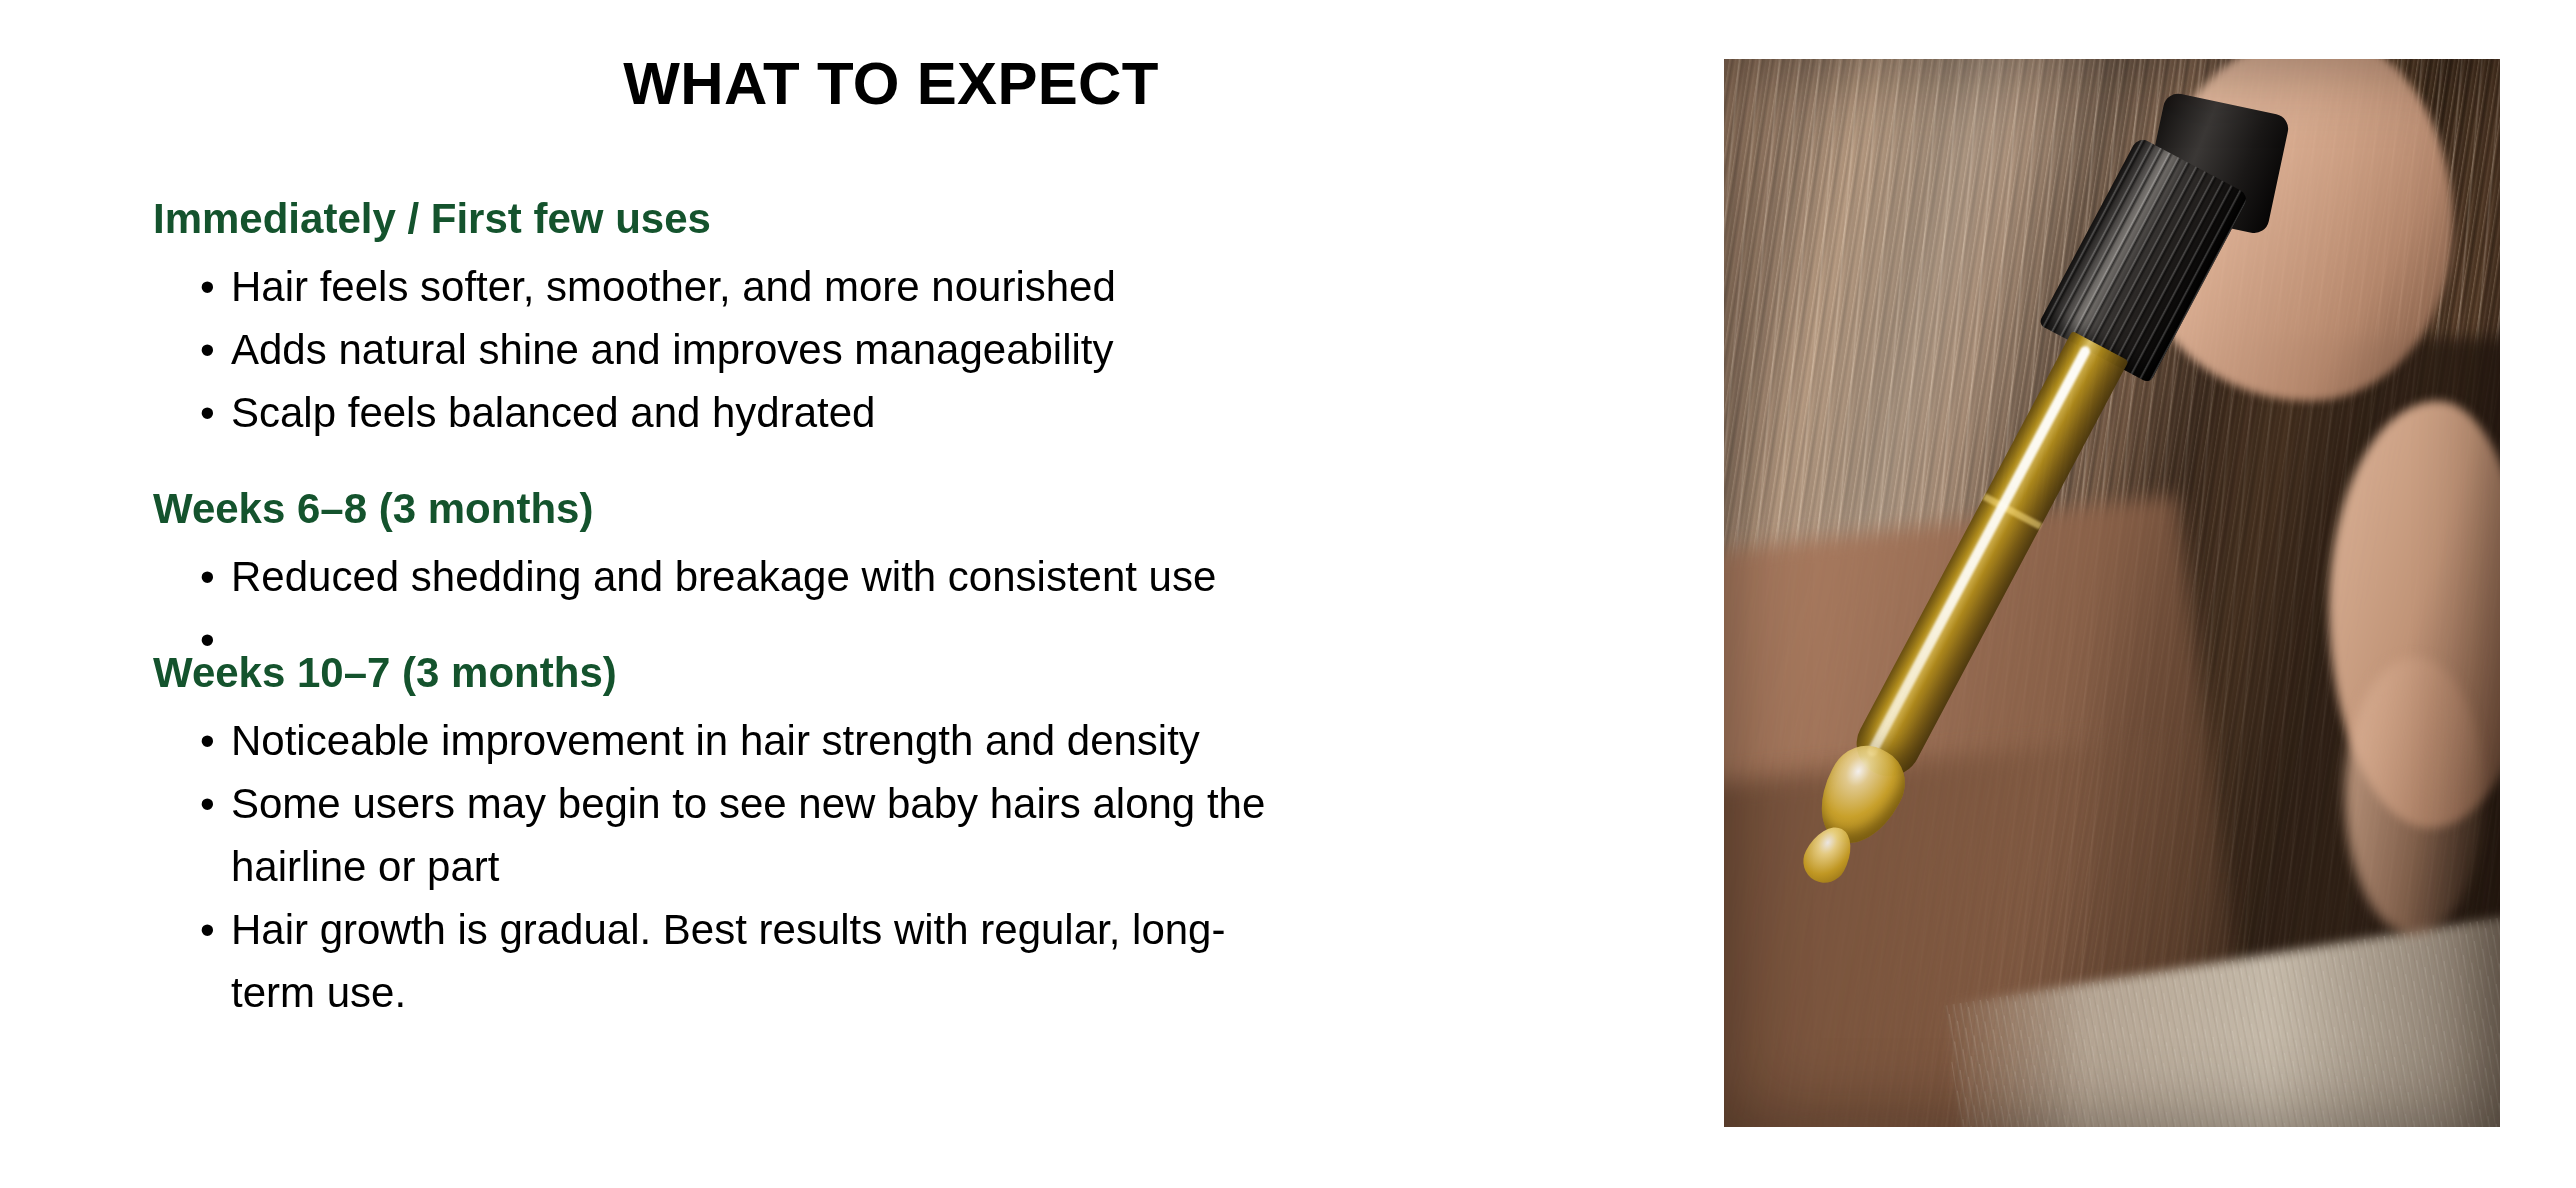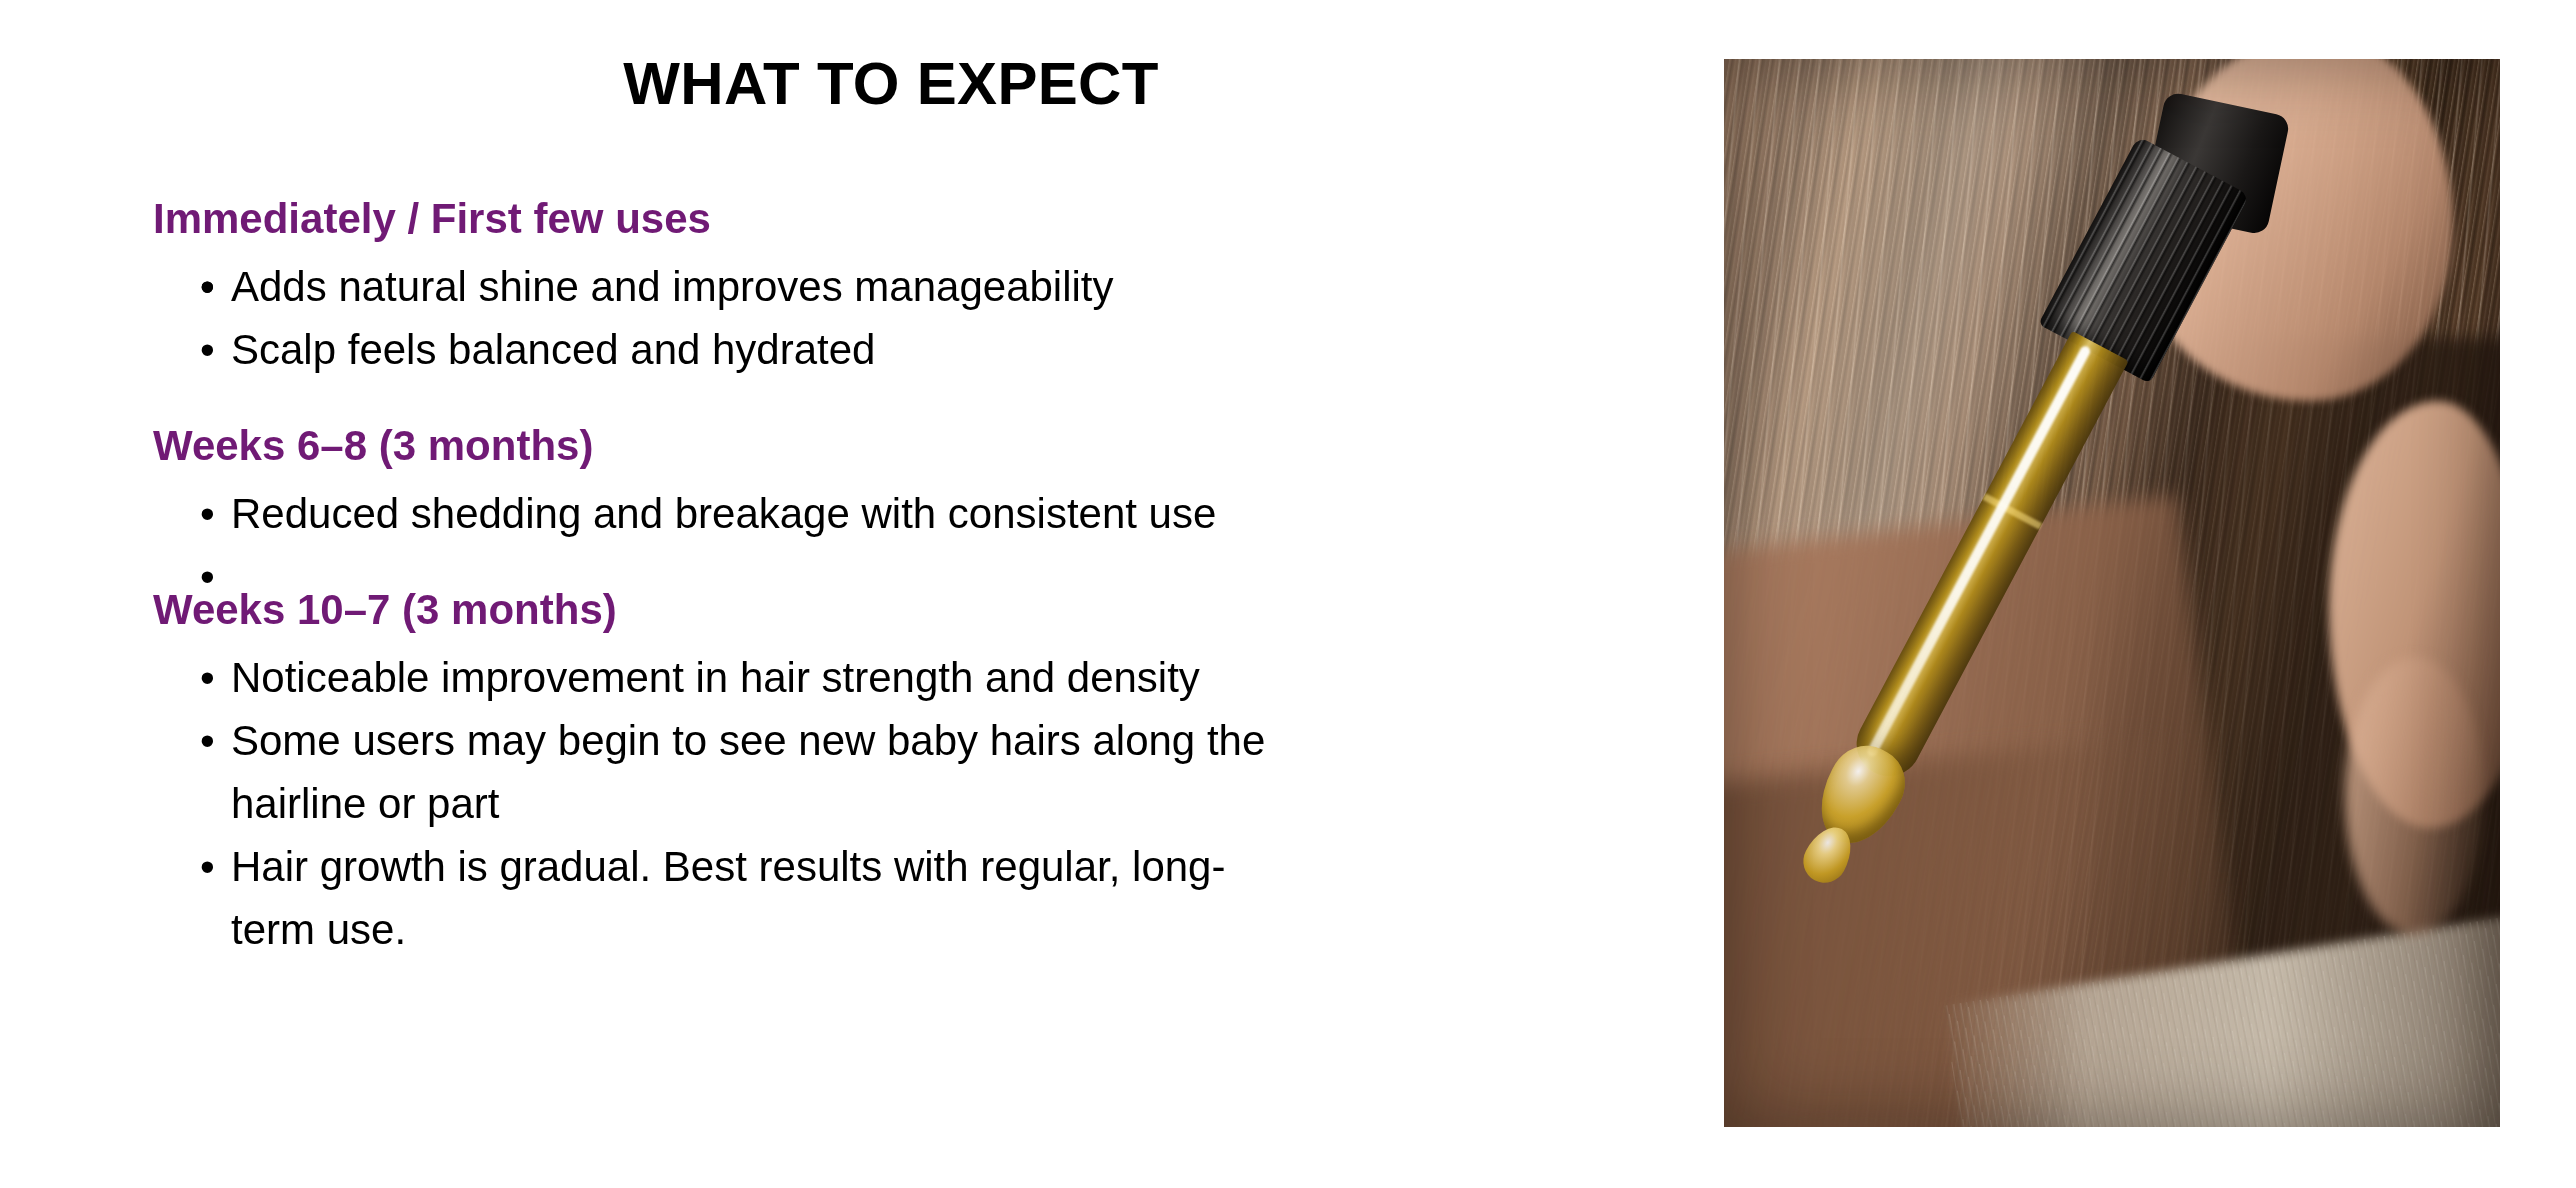--- a/index.html
+++ b/index.html
@@ -56,21 +56,21 @@
 
   .section {
     margin-bottom: 39px;
   }
   .section:last-child { margin-bottom: 0; }
 
   .section-heading {
     font-size: 42px;
     font-weight: bold;
     line-height: 1.25;
-    color: #701a75;
+    color: #14532d;
     margin-bottom: 9.4px;
     white-space: nowrap;
   }
 
   .bullet-list {
     list-style: none;
     margin: 0;
     padding: 0;
   }
 
@@ -443,20 +443,21 @@
 
     <div class="page-title">WHAT TO EXPECT</div>
 
     <div class="sections">
 
       <div class="section">
         <div class="section-heading">Immediately / First few uses</div>
         <ul class="bullet-list">
           <li class="bullet-item">
             <span class="bullet-dot">•</span>
+            <span class="bullet-text">Hair feels softer, smoother, and more nourished</span>
           </li>
           <li class="bullet-item">
             <span class="bullet-dot">•</span>
             <span class="bullet-text">Adds natural shine and improves manageability</span>
           </li>
           <li class="bullet-item">
             <span class="bullet-dot">•</span>
             <span class="bullet-text">Scalp feels balanced and hydrated</span>
           </li>
         </ul>

